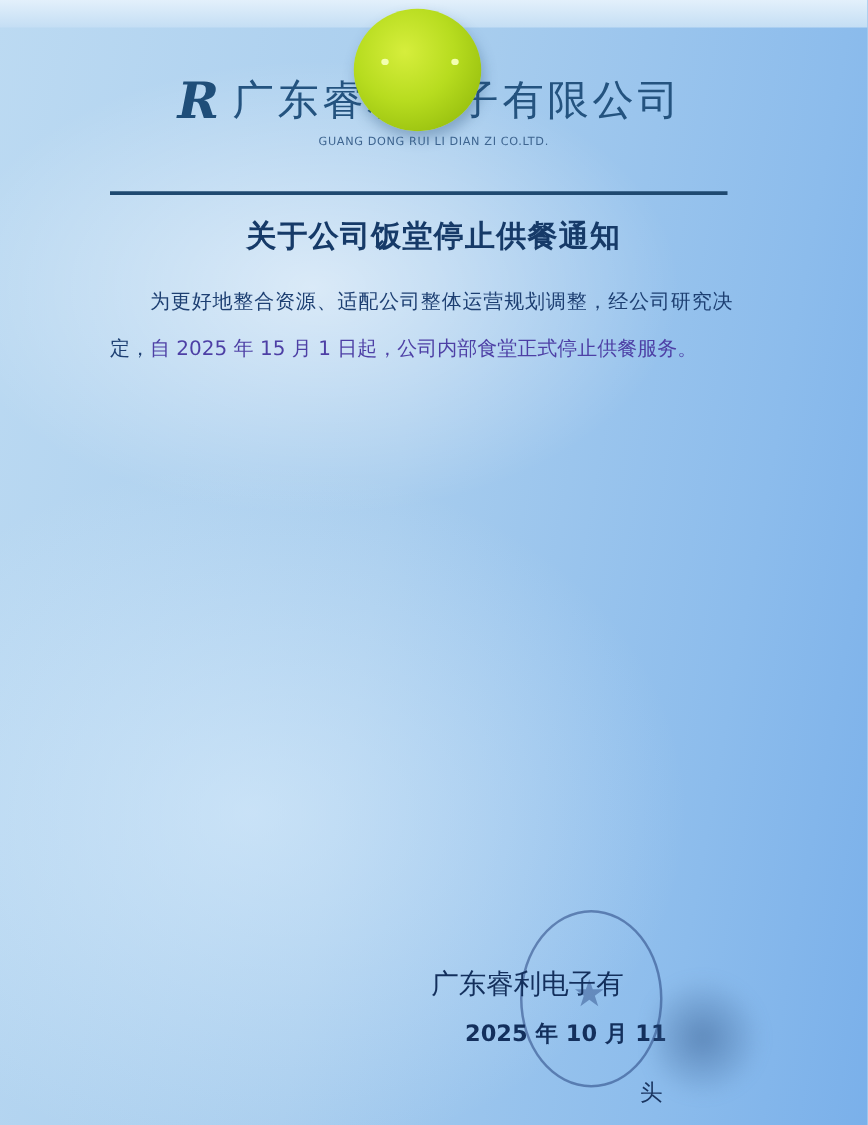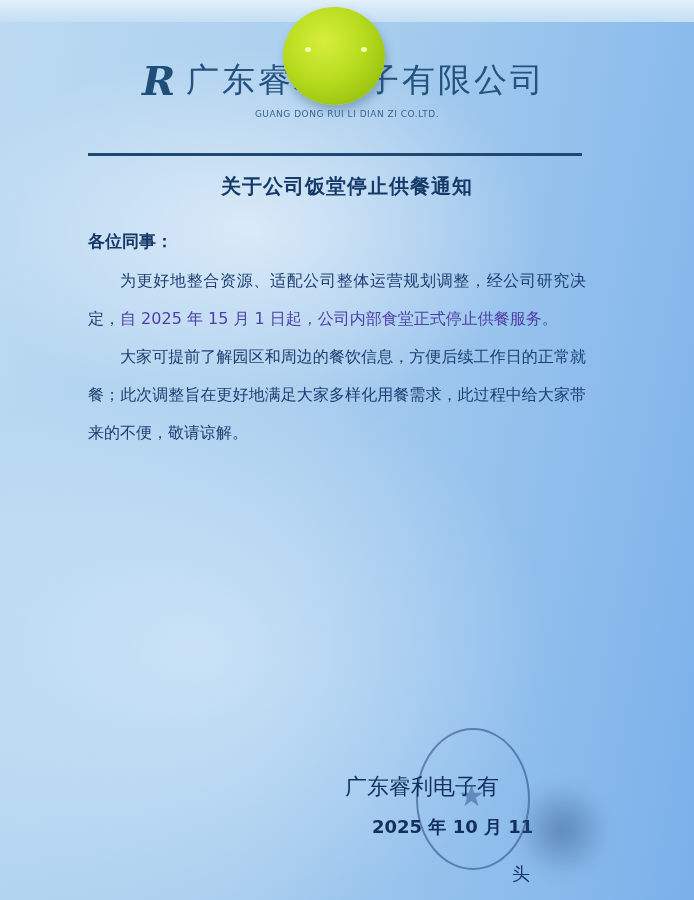--- a/index.html
+++ b/index.html
@@ -44,21 +44,21 @@
   .company-en {
     position: absolute; left: 0; width: 694px; top: 109px; text-align: center;
     font-size: 9px; color: #3e6590; letter-spacing: 0.5px;
   }
   .header-rule {
     position: absolute; left: 88px; width: 494px; top: 153px; height: 3px;
     background: #1f4970;
   }
   .title {
     position: absolute; left: 0; width: 694px; top: 173px; text-align: center;
-    font-size: 20px; font-weight: bold; color: #163a68; letter-spacing: 1px;
+    font-size: 24px; font-weight: bold; color: #163a68; letter-spacing: 1px;
   }
   .body {
     position: absolute; left: 88px; width: 498px; top: 222px;
     color: #1d3f72; font-size: 16px; line-height: 38px;
   }
   .salutation { font-weight: bold; font-size: 17px; color: #153667; margin-bottom: 2px; }
   .para { text-indent: 2em; text-align: justify; margin: 0; }
   .bold { font-weight: bold; }
   .hl { color: #4d3fa5; }
   .sig {
@@ -96,26 +96,22 @@
     <div class="company-cn">广东睿利电子有限公司</div>
   </div>
   <div class="company-en">GUANG DONG RUI LI DIAN ZI CO.LTD.</div>
   <div class="header-rule"></div>
 
   <div class="pin"></div>
 
   <div class="title">关于公司饭堂停止供餐通知</div>
 
   <div class="body">
-    <div class="salutation">各位同事：</div>
     <p class="para">
       <span>为更好地整合资源、适配公司整体运营规划调整，经公司研究决定，</span><span class="hl">自 2025 年 15 月 1 日起，公司内部食堂正式停止供餐服务。</span>
-    </p>
-    <p class="para">
-      <span>大家可提前了解园区和周边的餐饮信息，方便后续工作日的正常就餐；此次调整旨在更好地满足大家多样化用餐需求，此过程中给大家带来的不便，敬请谅解。</span>
     </p>
   </div>
 
   <div class="stamp">
     <div class="stamp-star">★</div>
   </div>
   <div class="sig">广东睿利电子有</div>
   <div class="date">2025 年 10 月 11</div>
   <div class="sig-tail">头</div>
   <div class="blur-patch"></div>

